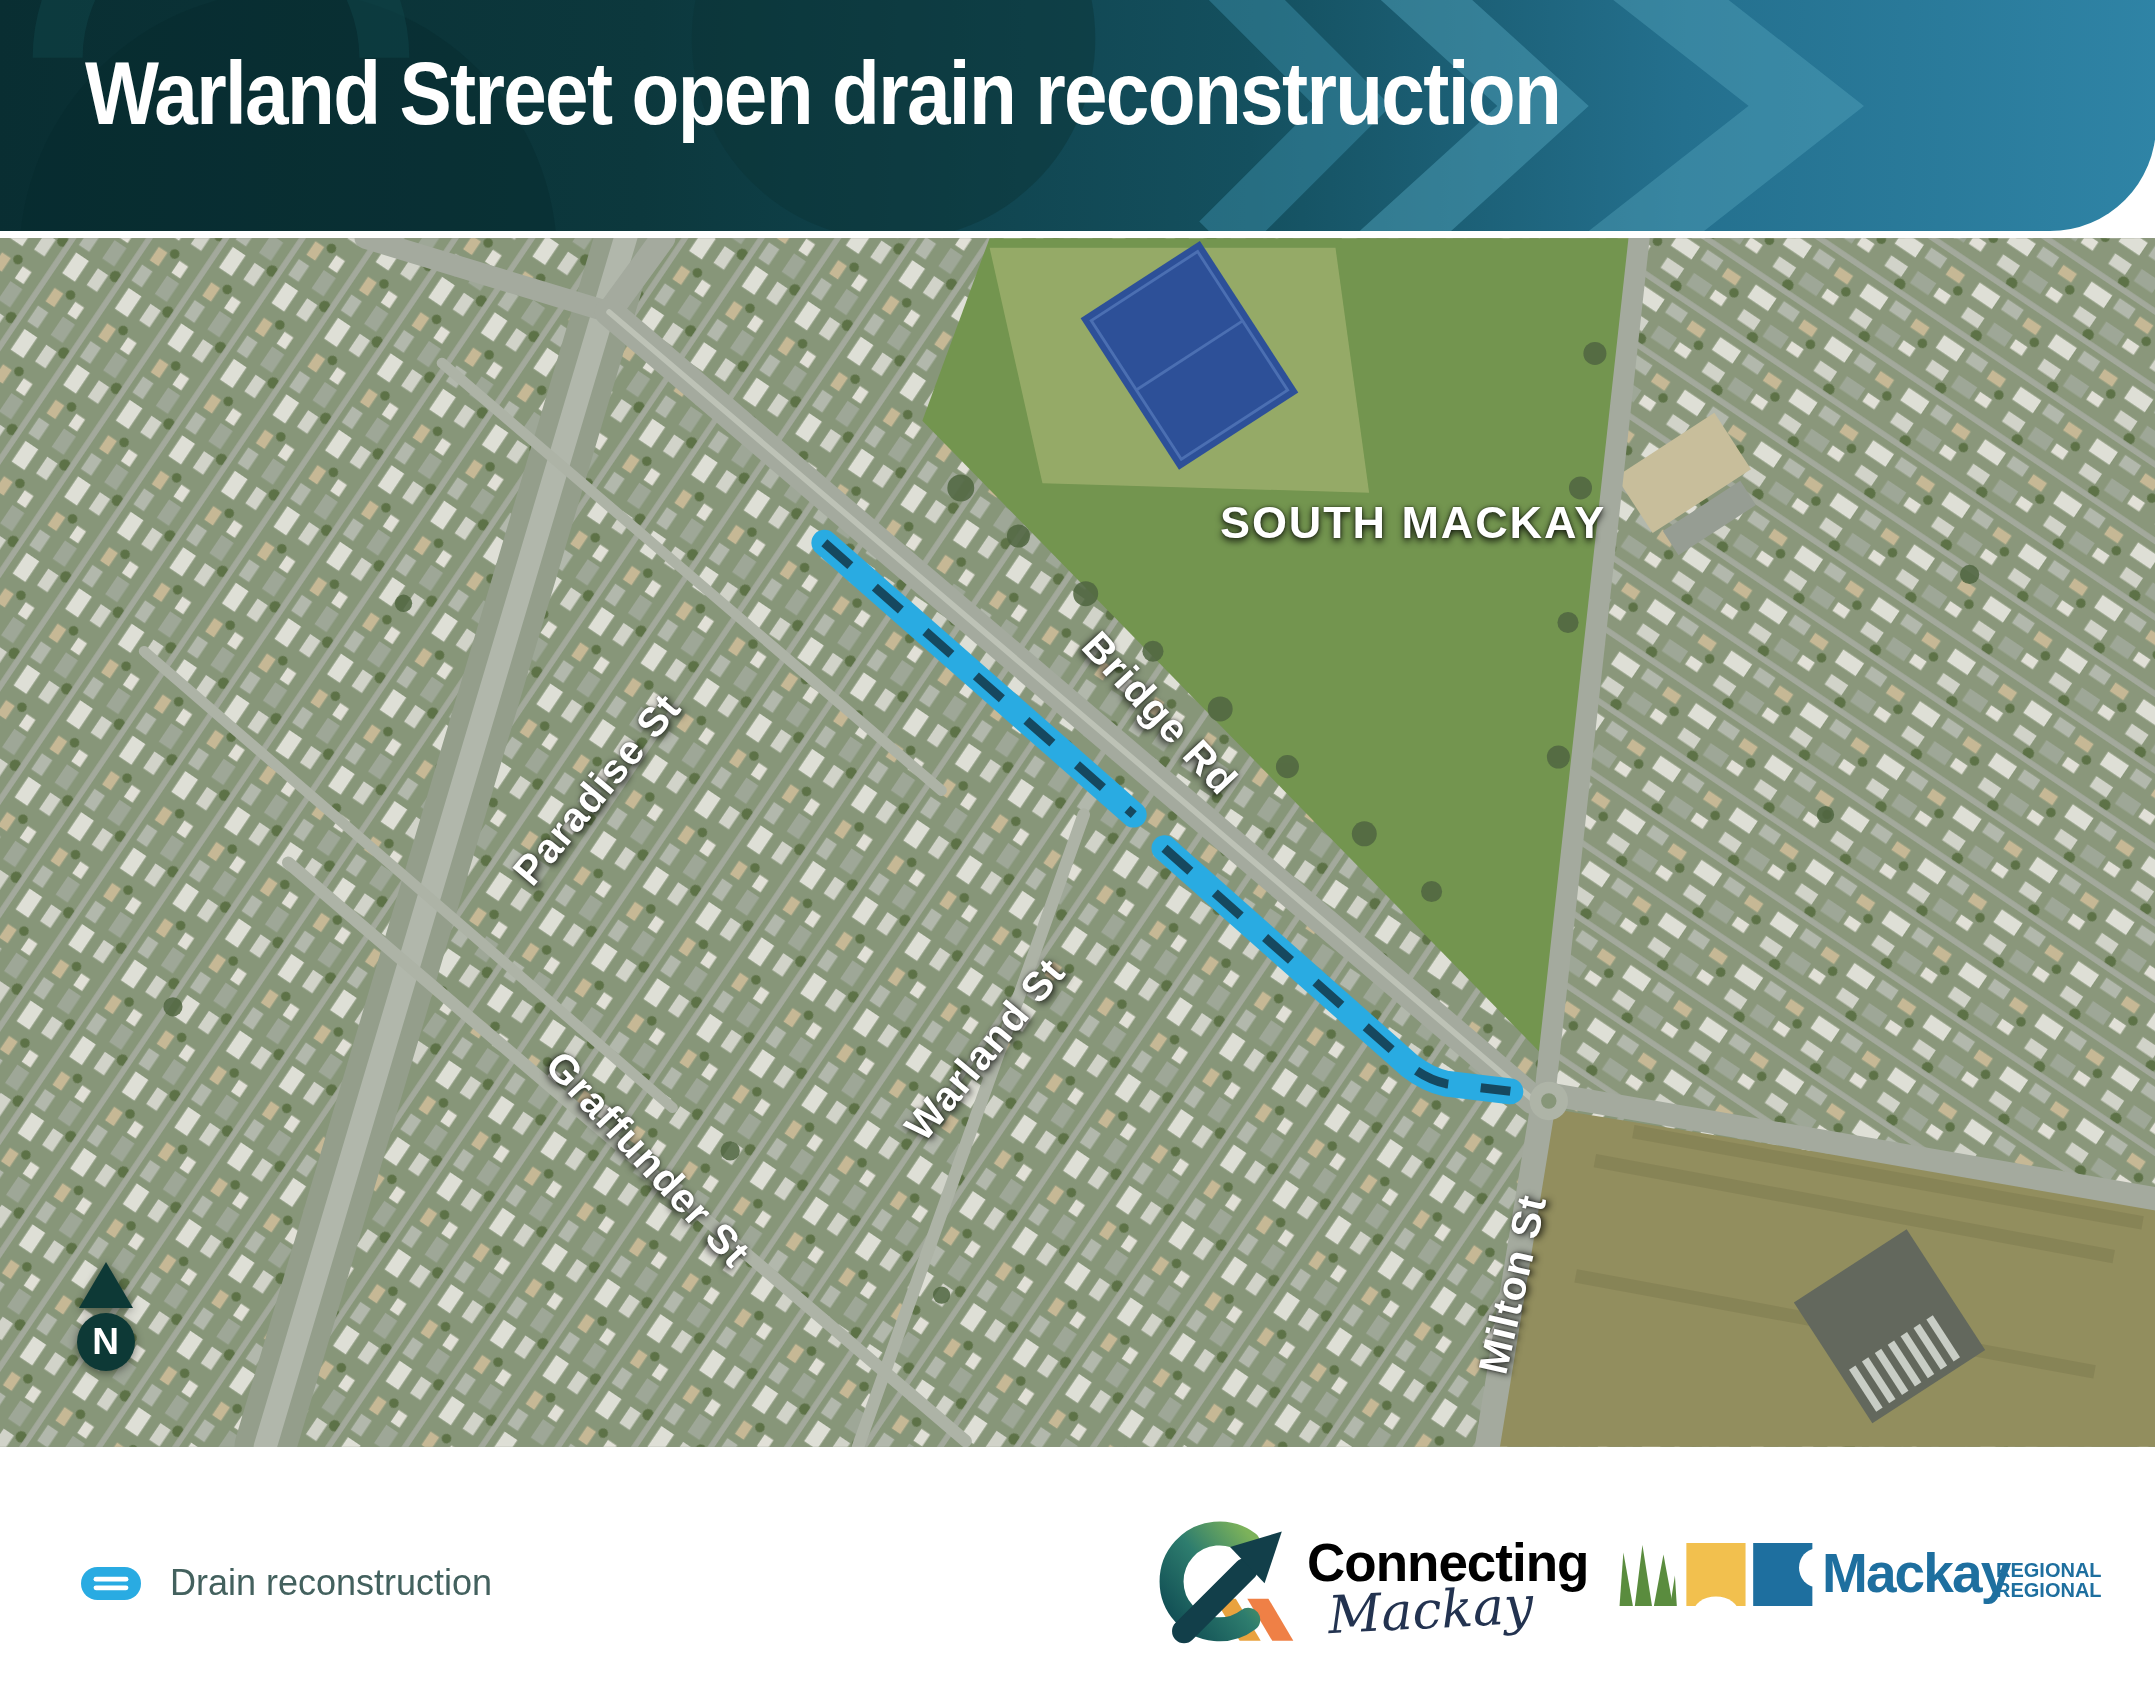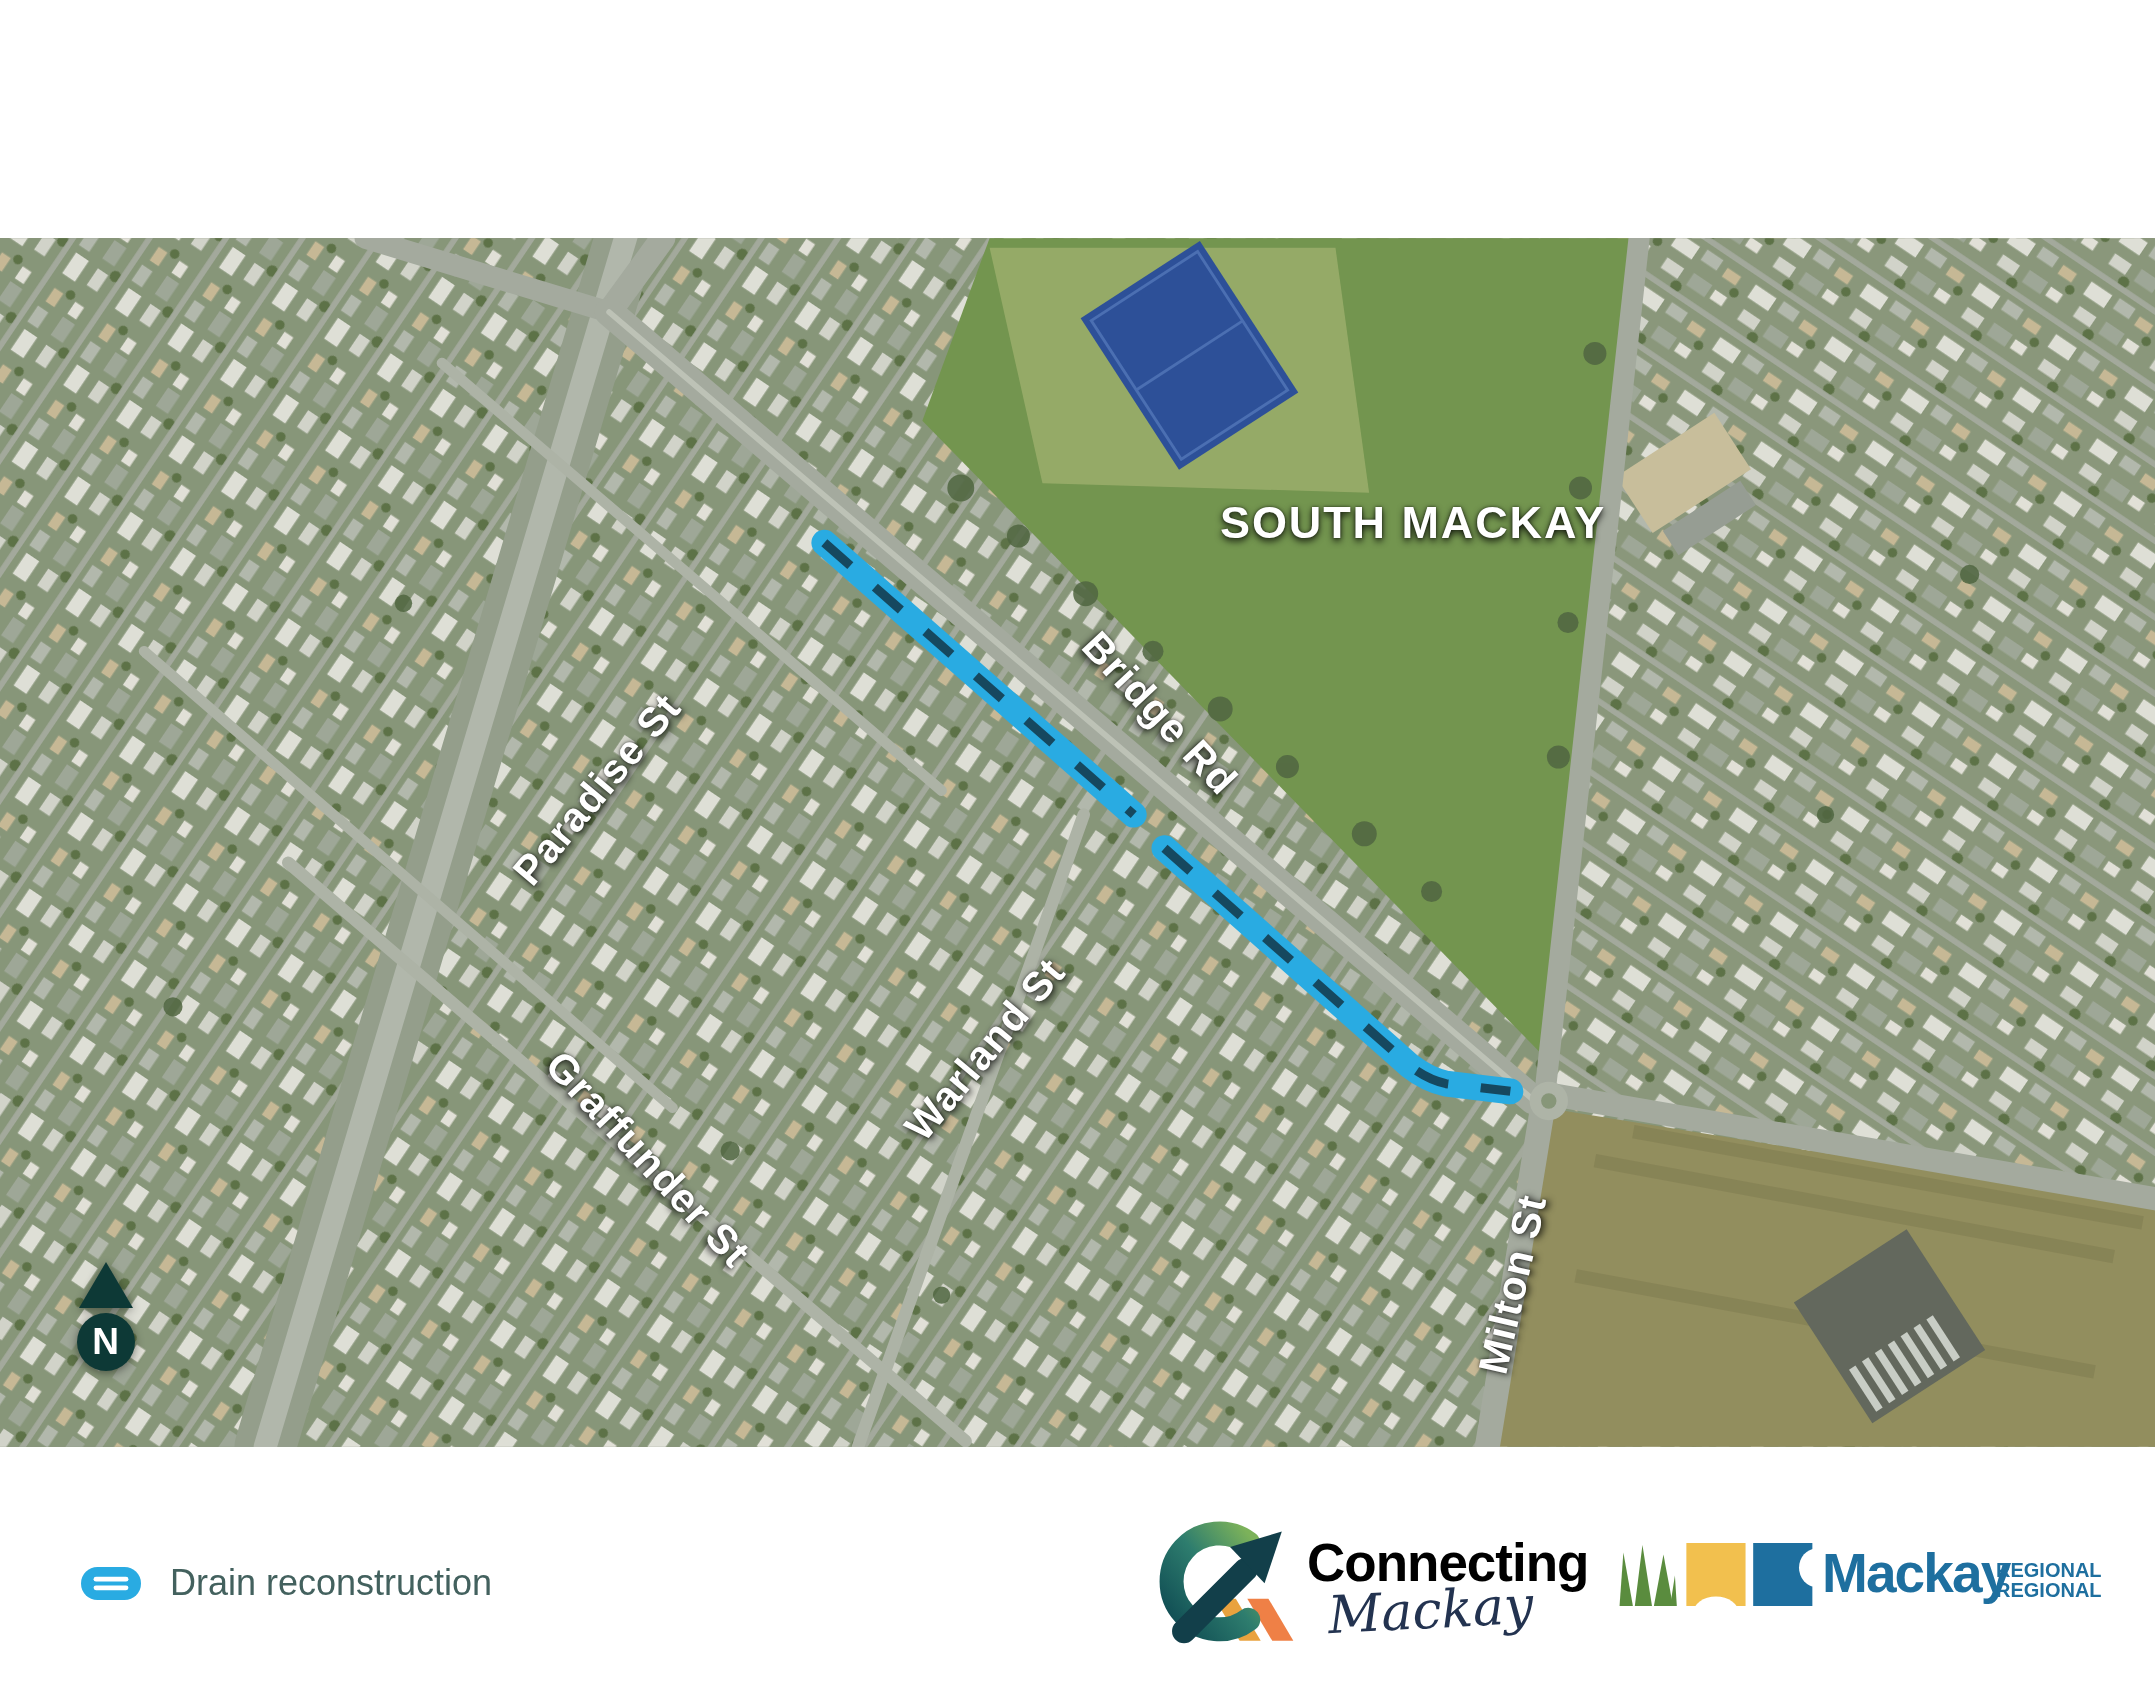--- a/index.html
+++ b/index.html
@@ -47,20 +47,31 @@
   .mc-name{position:absolute;left:1822px;top:94px;font-size:55px;font-weight:bold;
     color:#1e6f9f;letter-spacing:-1.9px;}
   .mc-suffix{position:absolute;left:1996px;top:113px;font-size:20px;font-weight:bold;
     color:#1e6f9f;line-height:20px;letter-spacing:0;}
 </style>
 </head>
 <body>
 
 <div class="page">
 
+  <div class="header">
+    <svg class="header-decor" width="2156" height="231" viewBox="0 0 2244 240" aria-hidden="true">
+      <circle cx="300" cy="270" r="280" fill="#06272b" opacity="0.35"></circle>
+      <circle cx="930" cy="40" r="210" fill="#0a3236" opacity="0.45"></circle>
+      <path d="M60,60 A170,170 0 0 1 400,60" stroke="#0f4549" stroke-width="52" fill="none" opacity="0.5"></path>
+      <path d="M1268,-30 L1408,110 L1268,250" stroke="#3f93ae" stroke-width="56" fill="none" opacity="0.45"></path>
+      <path d="M1430,-50 L1606,110 L1430,270" stroke="#54a6be" stroke-width="64" fill="none" opacity="0.45"></path>
+      <path d="M1650,-70 L1880,110 L1650,290" stroke="#63b3c9" stroke-width="74" fill="none" opacity="0.32"></path>
+    </svg>
+    <h1 class="page-title">Warland Street open drain reconstruction</h1>
+  </div>
 
   <div class="map">
 
     <svg class="aerial" width="2156" height="1209" viewBox="0 0 2244 1258" aria-hidden="true">
       <defs>
         <pattern id="subA" width="96" height="66" patternUnits="userSpaceOnUse" patternTransform="rotate(-56)">
           <rect width="96" height="66" fill="#8a987c"></rect>
           <rect x="6" y="8" width="26" height="16" fill="#e6e6df"></rect>
           <rect x="40" y="6" width="20" height="13" fill="#b7bdb2"></rect>
           <rect x="68" y="10" width="17" height="11" fill="#cdbd99"></rect>

